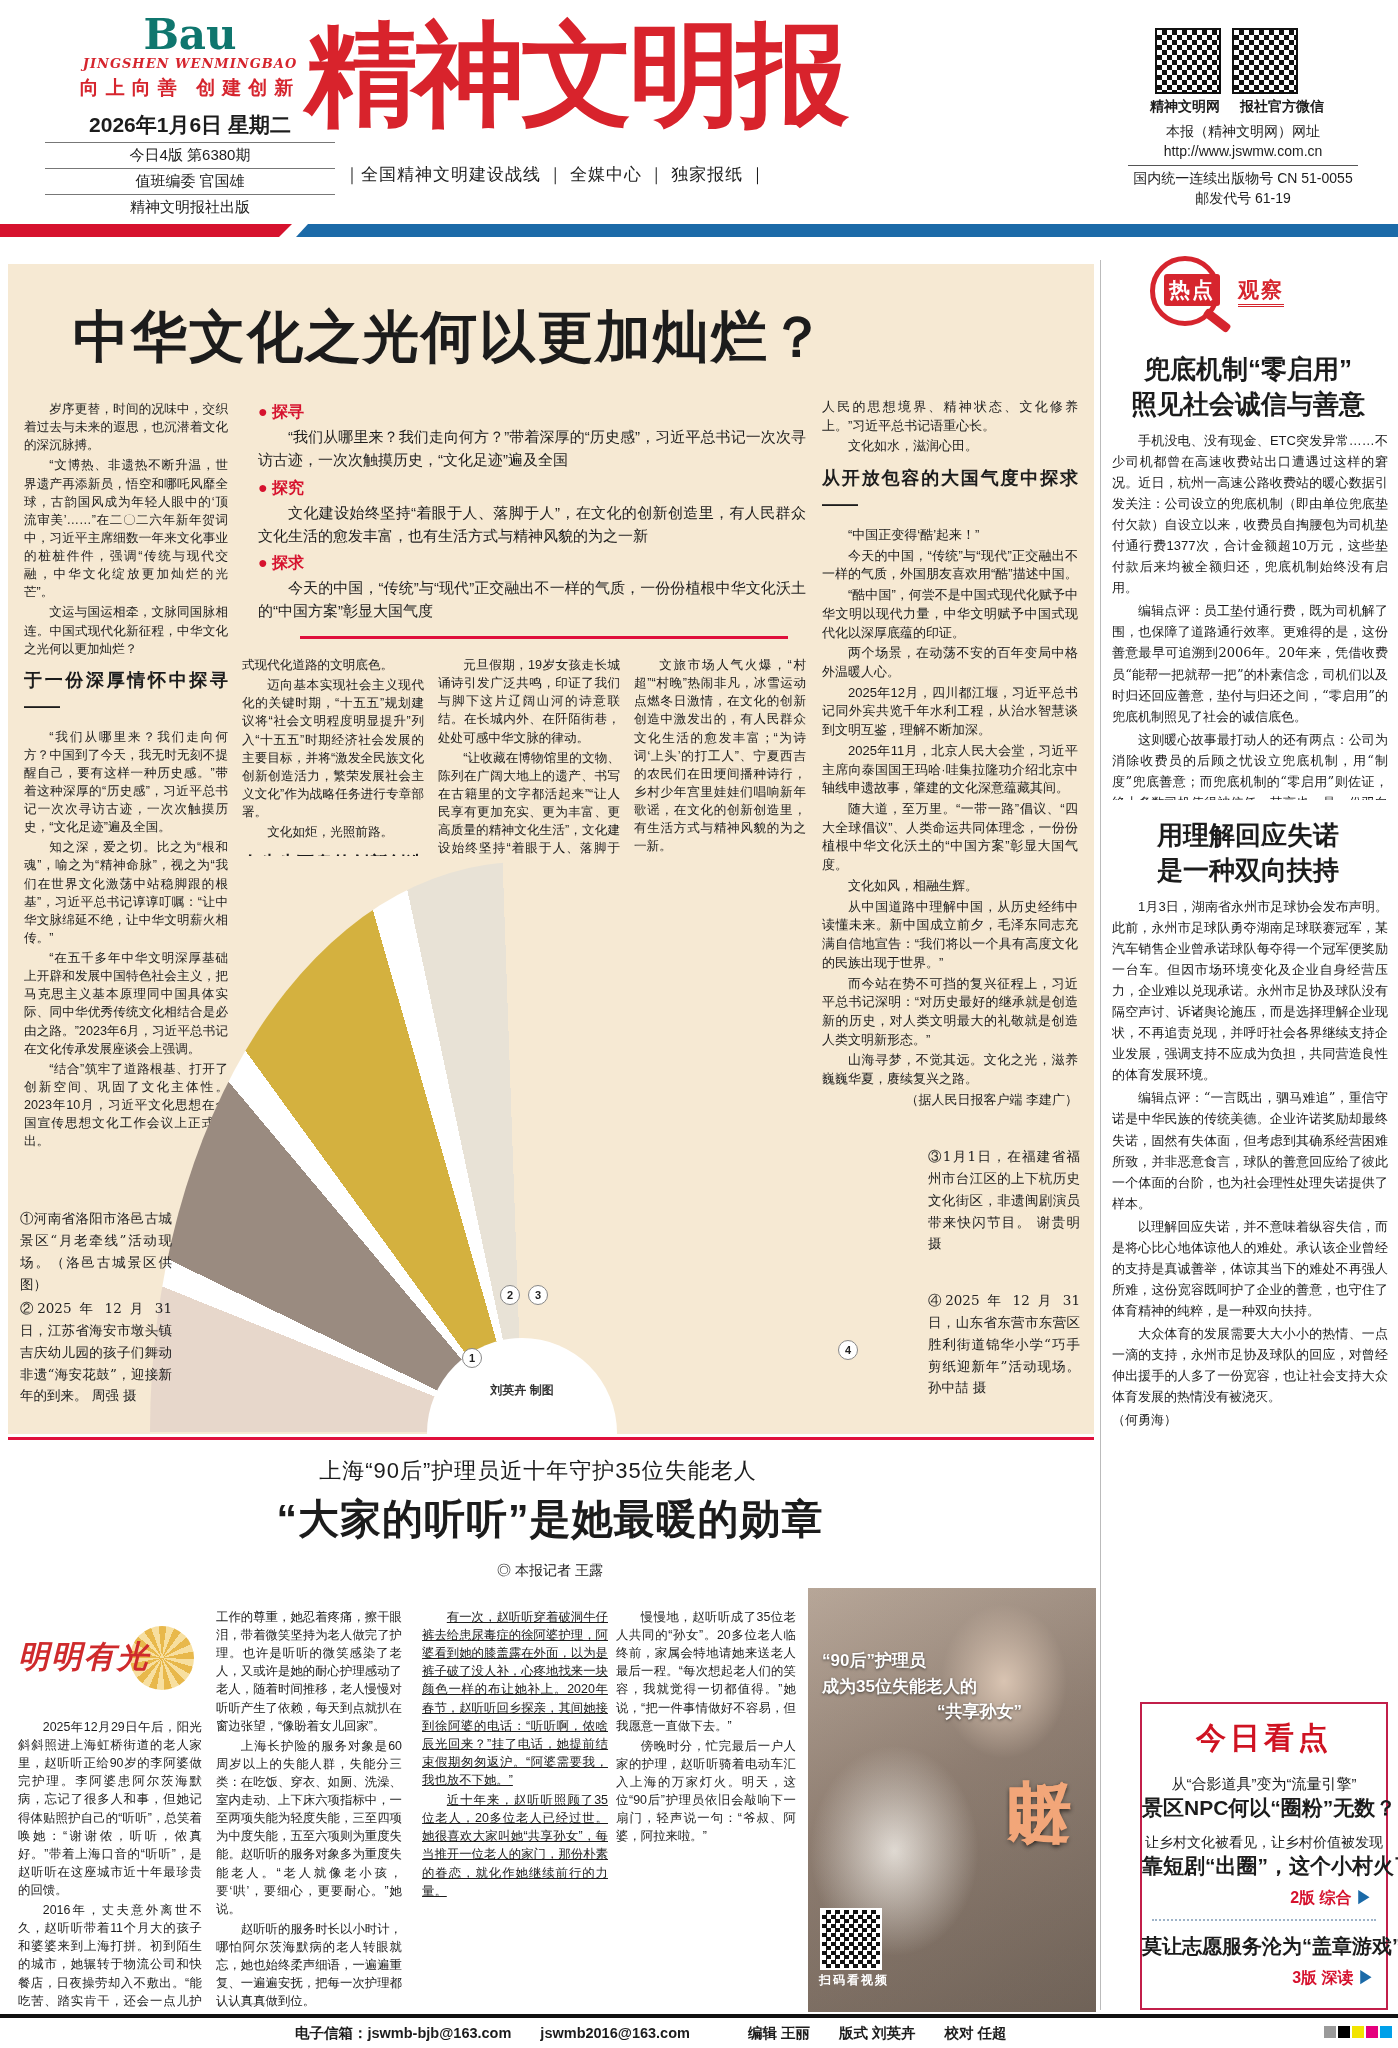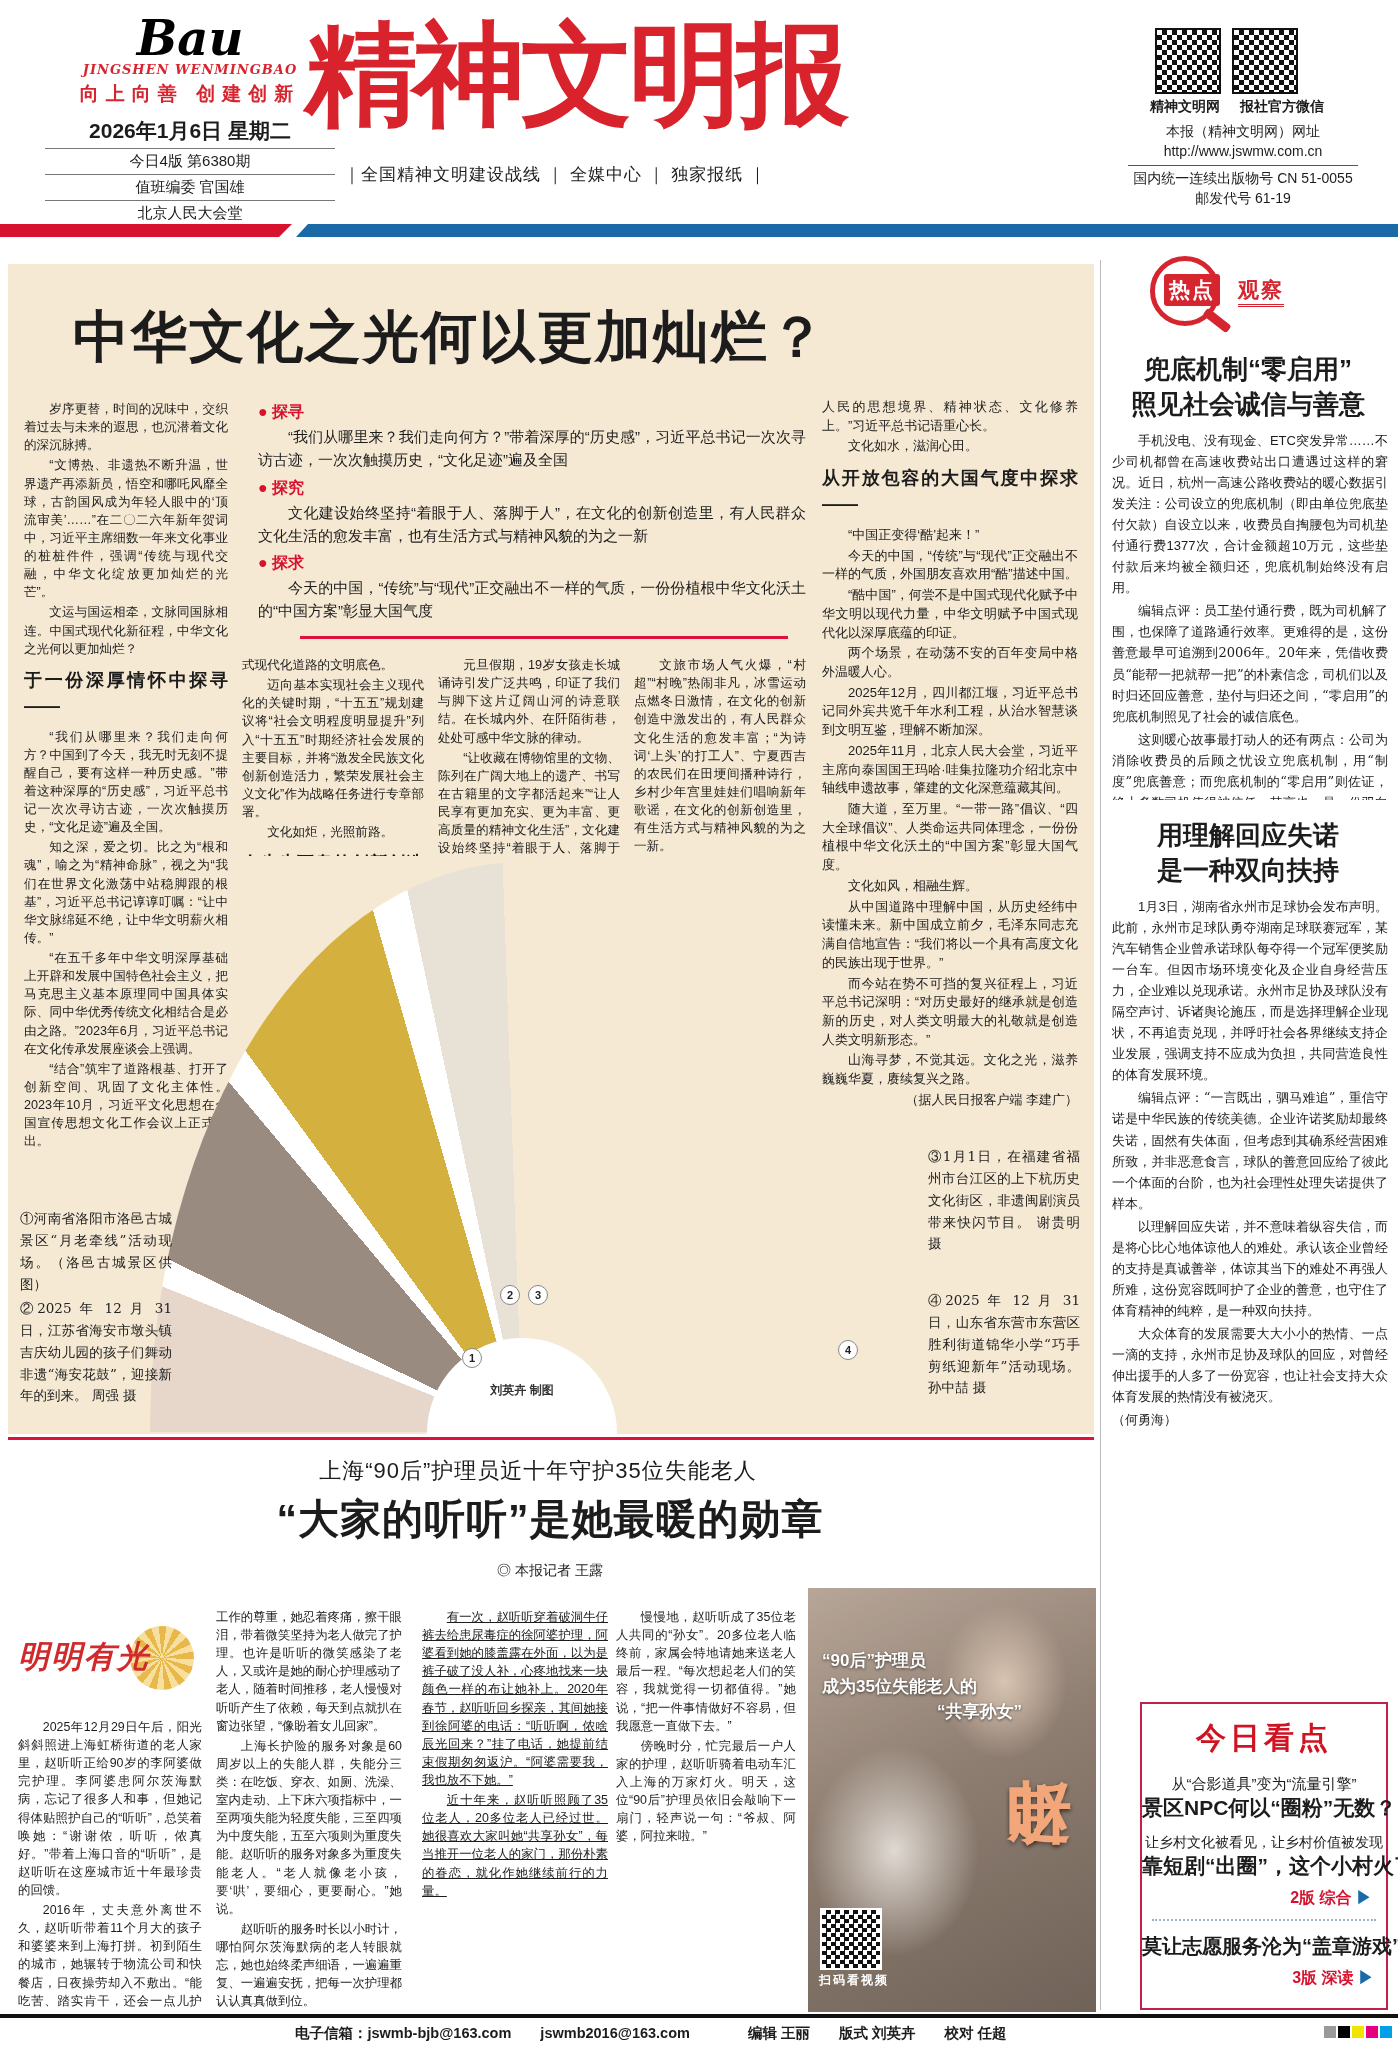--- a/index.html
+++ b/index.html
@@ -3,21 +3,21 @@
 <meta charset="utf-8">
 <style>
   html,body{margin:0;padding:0;background:#e8e8e8;}
   #page{position:relative;width:1398px;height:2048px;background:#ffffff;overflow:hidden;
         font-family:"Liberation Sans",sans-serif;color:#1c1c1c;}
   .c{position:absolute;}
   .ctr{text-align:center;}
   .jp p{margin:0 0 2px 0;text-align:justify;text-indent:2em;}
   .jp p.noind{text-indent:0;}
   
-  .logo-script{font-family:"DejaVu Serif",serif;font-style:italic;font-weight:bold;color:#000000;font-size:48px;line-height:1;}
+  .logo-script{font-family:"DejaVu Serif",serif;font-weight:bold;color:#0f766e;font-size:42px;line-height:1;}
   .logo-sub{font-family:"DejaVu Serif",serif;font-style:italic;font-weight:bold;color:#d6252e;font-size:13px;letter-spacing:1px;}
   .slogan{color:#d6252e;font-weight:bold;font-size:19px;letter-spacing:7px;}
   .mdate{font-weight:900;font-size:21px;}
   .mline{font-size:15px;border-top:1px solid #777;padding-top:3px;margin-top:3px;}
   .paper-title{font-family:"DejaVu Serif",serif;font-weight:900;color:#d8232c;font-size:112px;line-height:1;
                transform:skewX(-5deg) rotate(-1.5deg);letter-spacing:-4px;white-space:nowrap;}
   .tagline{font-size:17px;letter-spacing:1px;}
   .qr{width:62px;height:62px;border:2px solid #111;background:
       repeating-conic-gradient(#111 0% 25%, #fff 0% 50%) 0 0/10px 10px;}
   .qrlabel{font-size:14px;font-weight:bold;}
@@ -91,21 +91,21 @@
 
 <div id="page">
 
   <div class="c ctr" style="left:45px;top:14px;width:290px;">
     <div class="logo-script">Bau</div>
     <div class="logo-sub">JINGSHEN WENMINGBAO</div>
     <div class="slogan" style="margin-top:4px;">向上向善 创建创新</div>
     <div class="mdate" style="margin-top:10px;">2026年1月6日 星期二</div>
     <div class="mline">今日4版 第6380期</div>
     <div class="mline">值班编委 官国雄</div>
-    <div class="mline">北京人民大会堂</div>
+    <div class="mline">精神文明报社出版</div>
   </div>
 
   <div class="c" style="left:250px;top:18px;width:650px;text-align:center;">
     <span class="paper-title">精神文明报</span>
   </div>
 
   <div class="c ctr tagline" style="left:320px;top:163px;width:470px;">｜全国精神文明建设战线 ｜ 全媒中心 ｜ 独家报纸 ｜</div>
 
   <div class="c" style="left:1155px;top:28px;">
       <div class="qr"></div>

